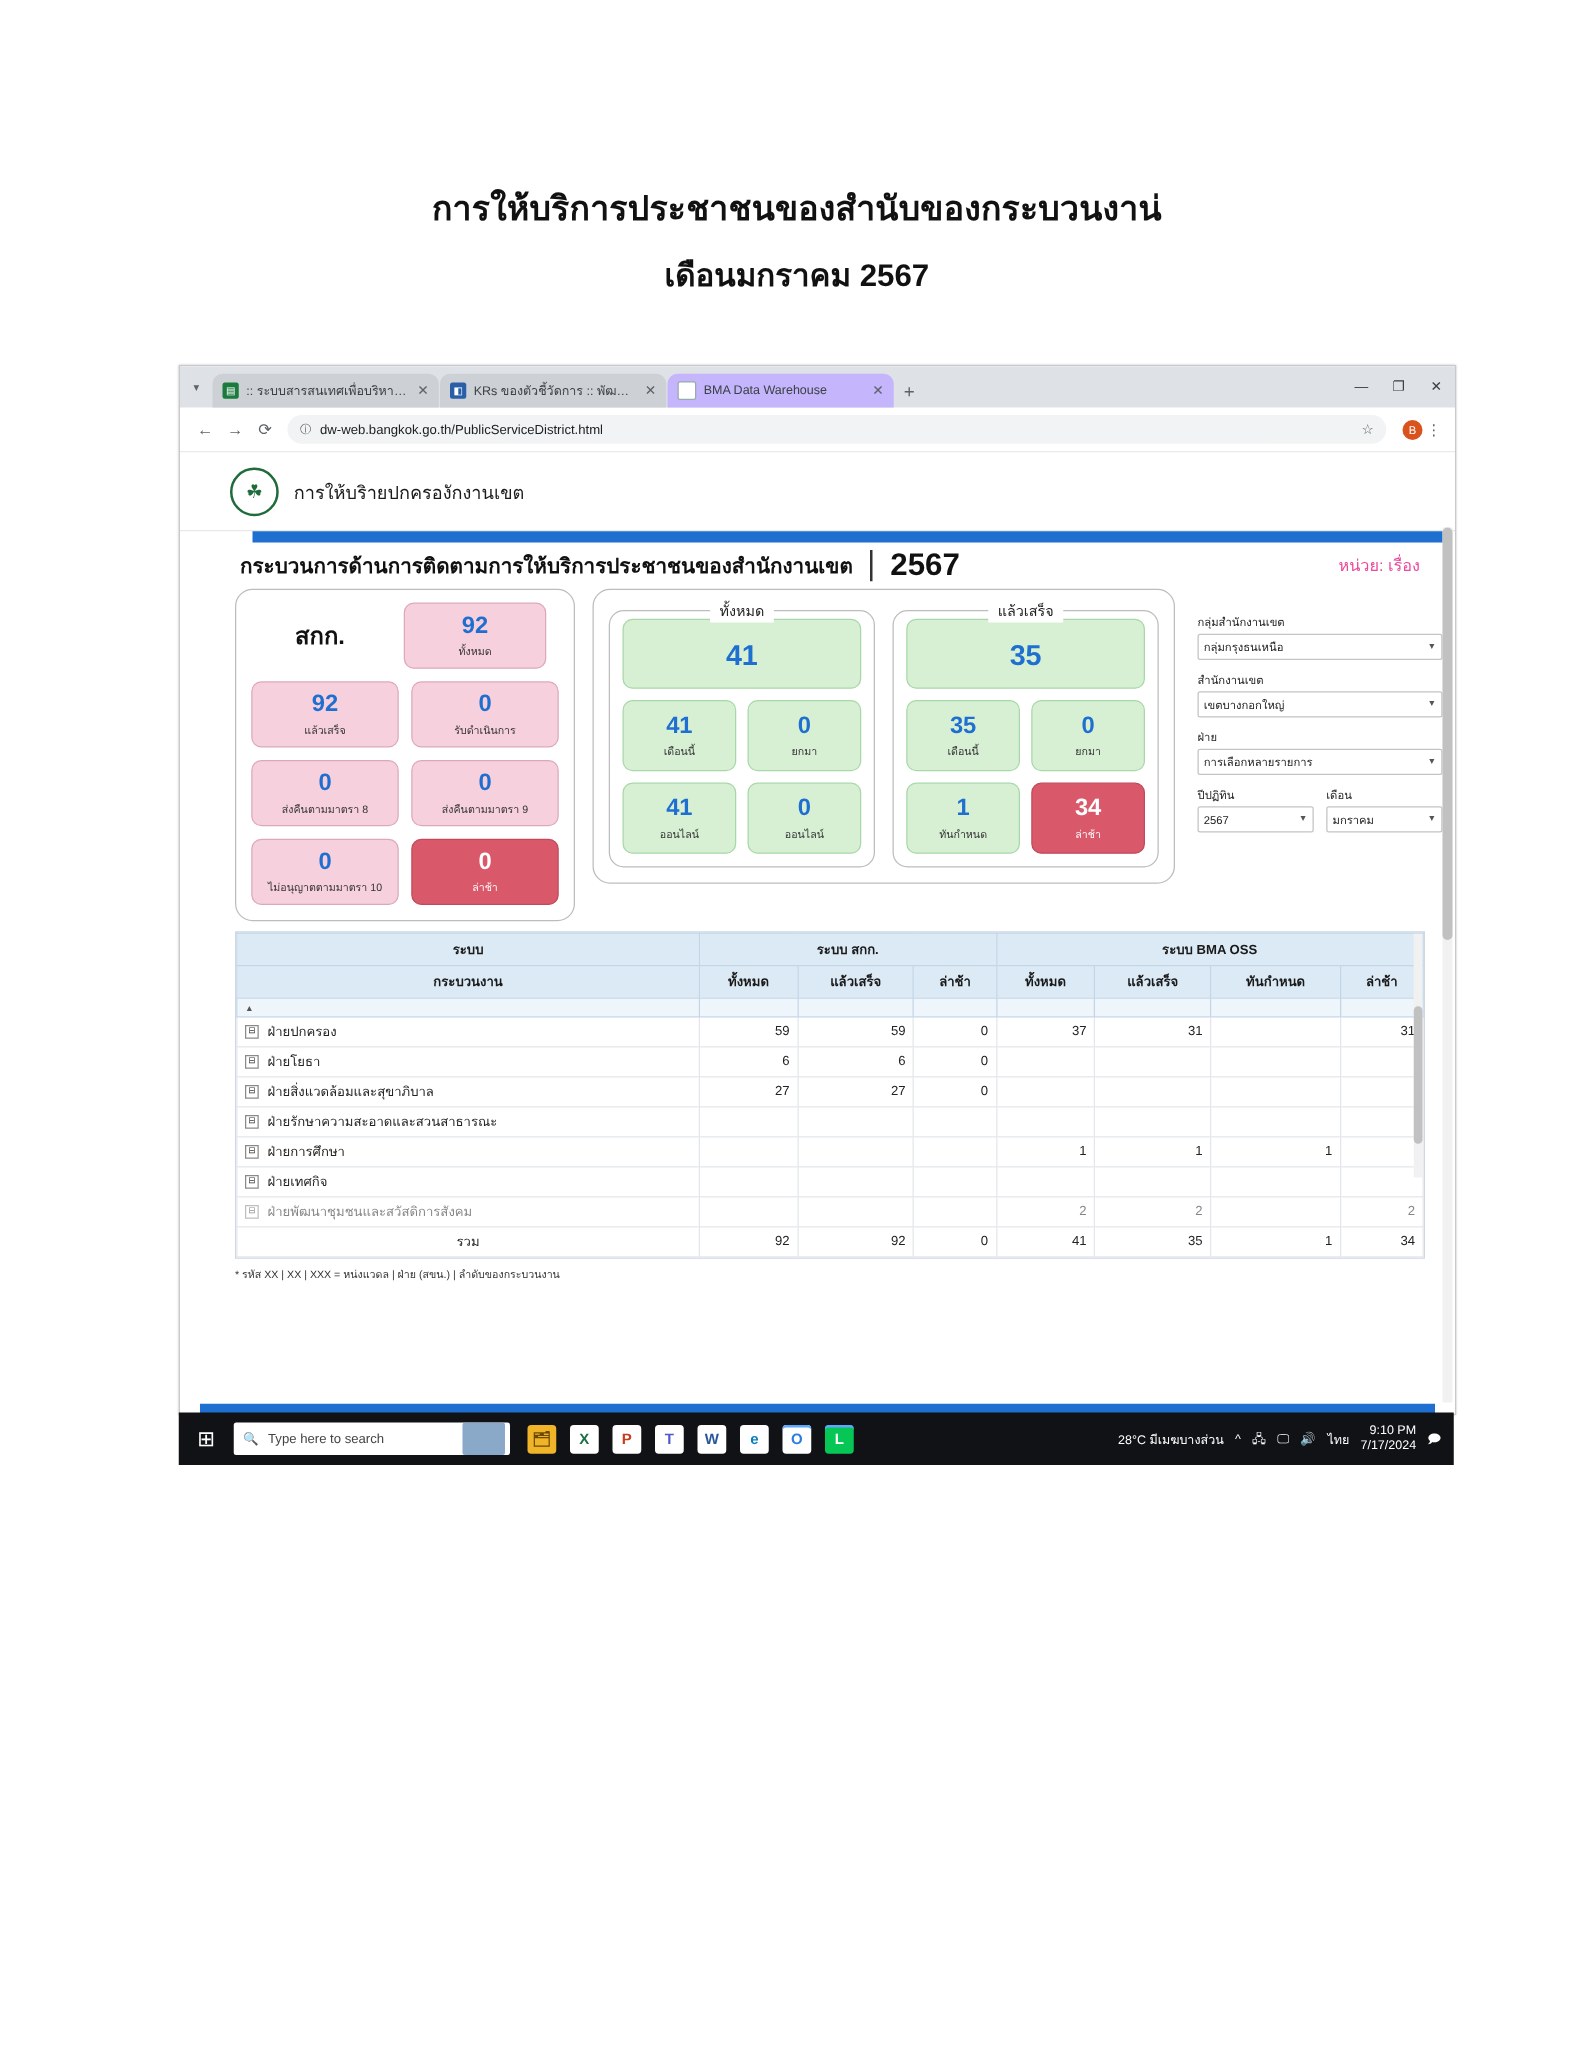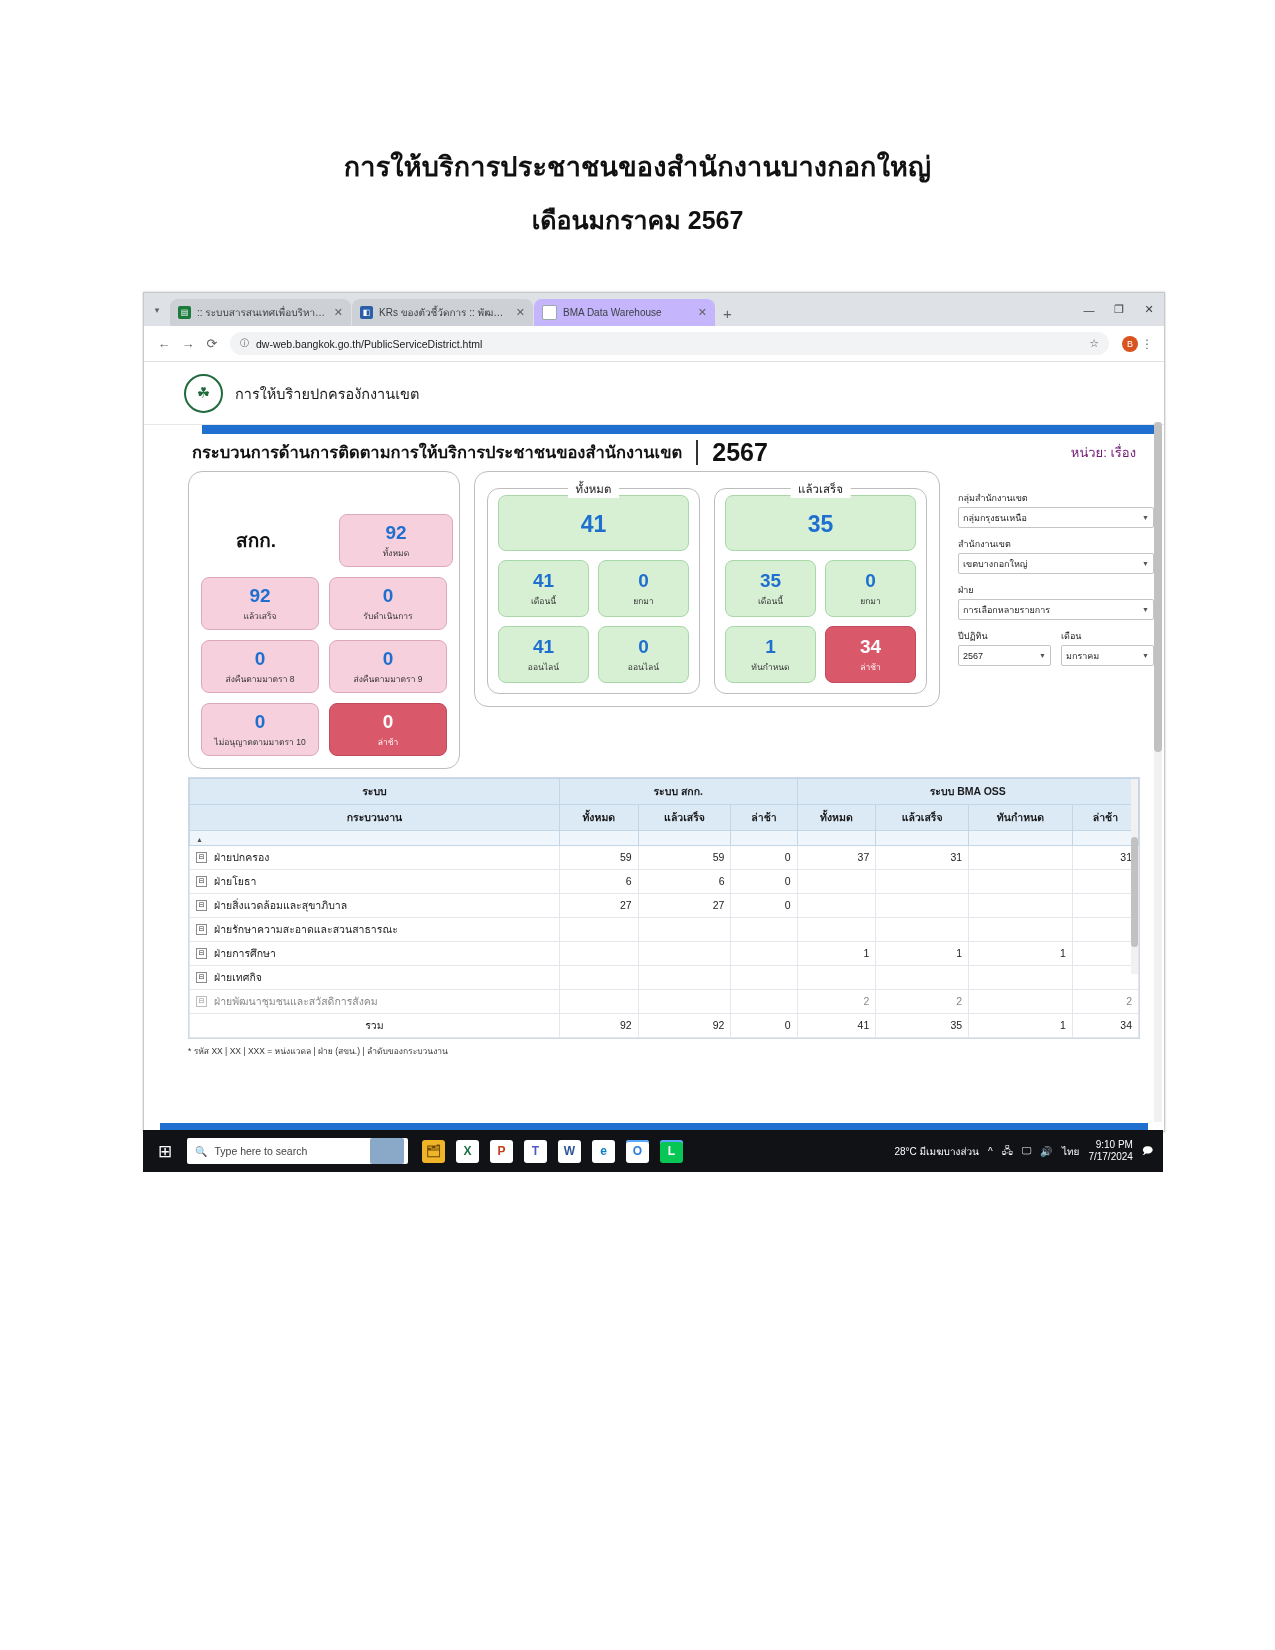--- a/index.html
+++ b/index.html
@@ -79,36 +79,36 @@
   }
   .site-title{font-size:14.5px;color:#1a1a1a;}
   .bluebar{height:9px;background:#1f6fd0;margin:0 8px 0 58px;}
   .dash{padding:3px 10px 0 18px;position:relative;}
   .dash-head{display:flex;align-items:center;padding:2px 0 6px 30px;}
   .dash-title{font-size:16.5px;font-weight:bold;color:#111;}
   .year{
     font-size:25px;font-weight:bold;margin-left:14px;padding-left:14px;
     border-left:2px solid #333;line-height:1;
   }
-  .unit{margin-left:auto;margin-right:18px;font-size:13px;color:#701a75;}
+  .unit{margin-left:auto;margin-right:18px;font-size:13px;color:#ec4899;}
   .panels{display:flex;align-items:flex-start;padding-left:26px;}
   .panel{
     border:1.5px solid #bdbdbd;border-radius:14px;padding:10px 12px 12px;background:#fff;
   }
   .panel-sakk{width:246px;}
   .panel-sakk .row{display:flex;gap:10px;margin-top:10px;}
   .card{
     border-radius:8px;padding:8px 4px 6px;text-align:center;flex:1 1 0;
     border:1px solid #dca9b8;background:#f6d0dc;
   }
   .card .num{font-size:19px;font-weight:bold;color:#1f6fd0;line-height:1.05;}
   .card .lbl{font-size:8.5px;color:#333;margin-top:3px;}
   .card.red{background:#d9586a;border-color:#c04a5c;}
   .card.red .num,.card.red .lbl{color:#fff;}
-  .sakk-top{display:flex;align-items:center;gap:28px;margin-top:32px;}
+  .sakk-top{display:flex;align-items:center;gap:12px;}
   .sakk-name{font-size:19px;font-weight:bold;flex:0 0 110px;text-align:center;}
   .panel-oss{width:440px;margin-left:14px;}
   .oss-title{text-align:center;font-size:17px;font-weight:bold;margin:2px 0 8px;}
   .oss-cols{display:flex;gap:14px;}
   .fieldset{
     border:1.5px solid #bdbdbd;border-radius:12px;padding:6px 10px 10px;flex:1 1 0;
     position:relative;margin-top:6px;
   }
   .fieldset .legend{
     position:absolute;top:-9px;left:50%;transform:translateX(-50%);background:#fff;
@@ -186,21 +186,21 @@
   .ic-ppt{background:#ffffff;color:#c43e1c;}
   .ic-teams{background:#ffffff;color:#5059c9;}
   .ic-word{background:#ffffff;color:#2b579a;}
   .ic-edge{background:#ffffff;color:#0b7ec2;}
   .ic-chrome{background:#ffffff;color:#2a7de1;}
   .ic-line{background:#06c755;color:#fff;}
 </style>
 </head>
 <body>
 
-<h1 class="doc-title">การให้บริการประชาชนของสำนักงานบางกอกใหญ่</h1>
+<h1 class="doc-title">การให้บริการประชาชนของสำนับของกระบวนงาน่</h1>
 <h2 class="doc-subtitle">เดือนมกราคม 2567</h2>
 
 <div class="browser">
 
   <div class="tabstrip">
     <div class="vchev">▾</div>
 
     <div class="tab inactive" style="width:165px;">
       <span class="favicon fav-green">▤</span>
       <span class="tlabel">:: ระบบสารสนเทศเพื่อบริหารชุมชนสาร...</span>

